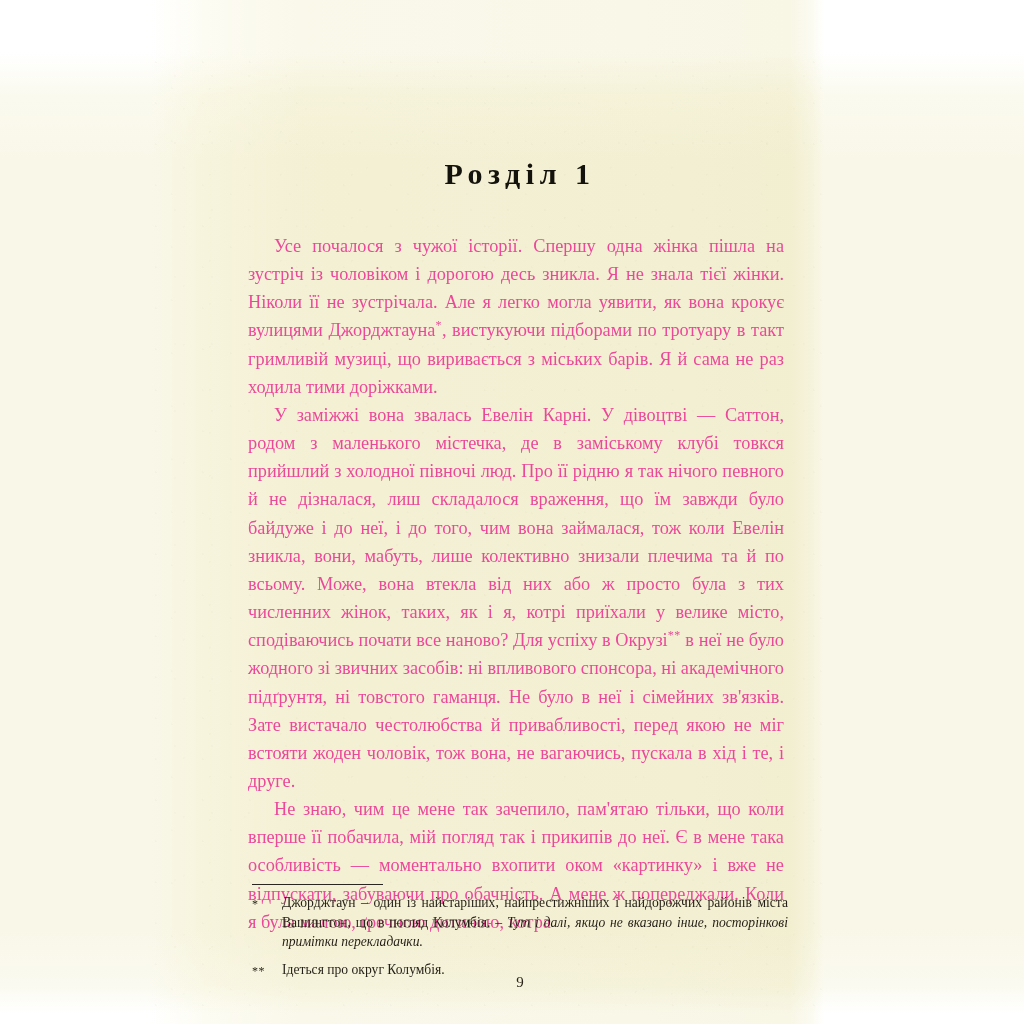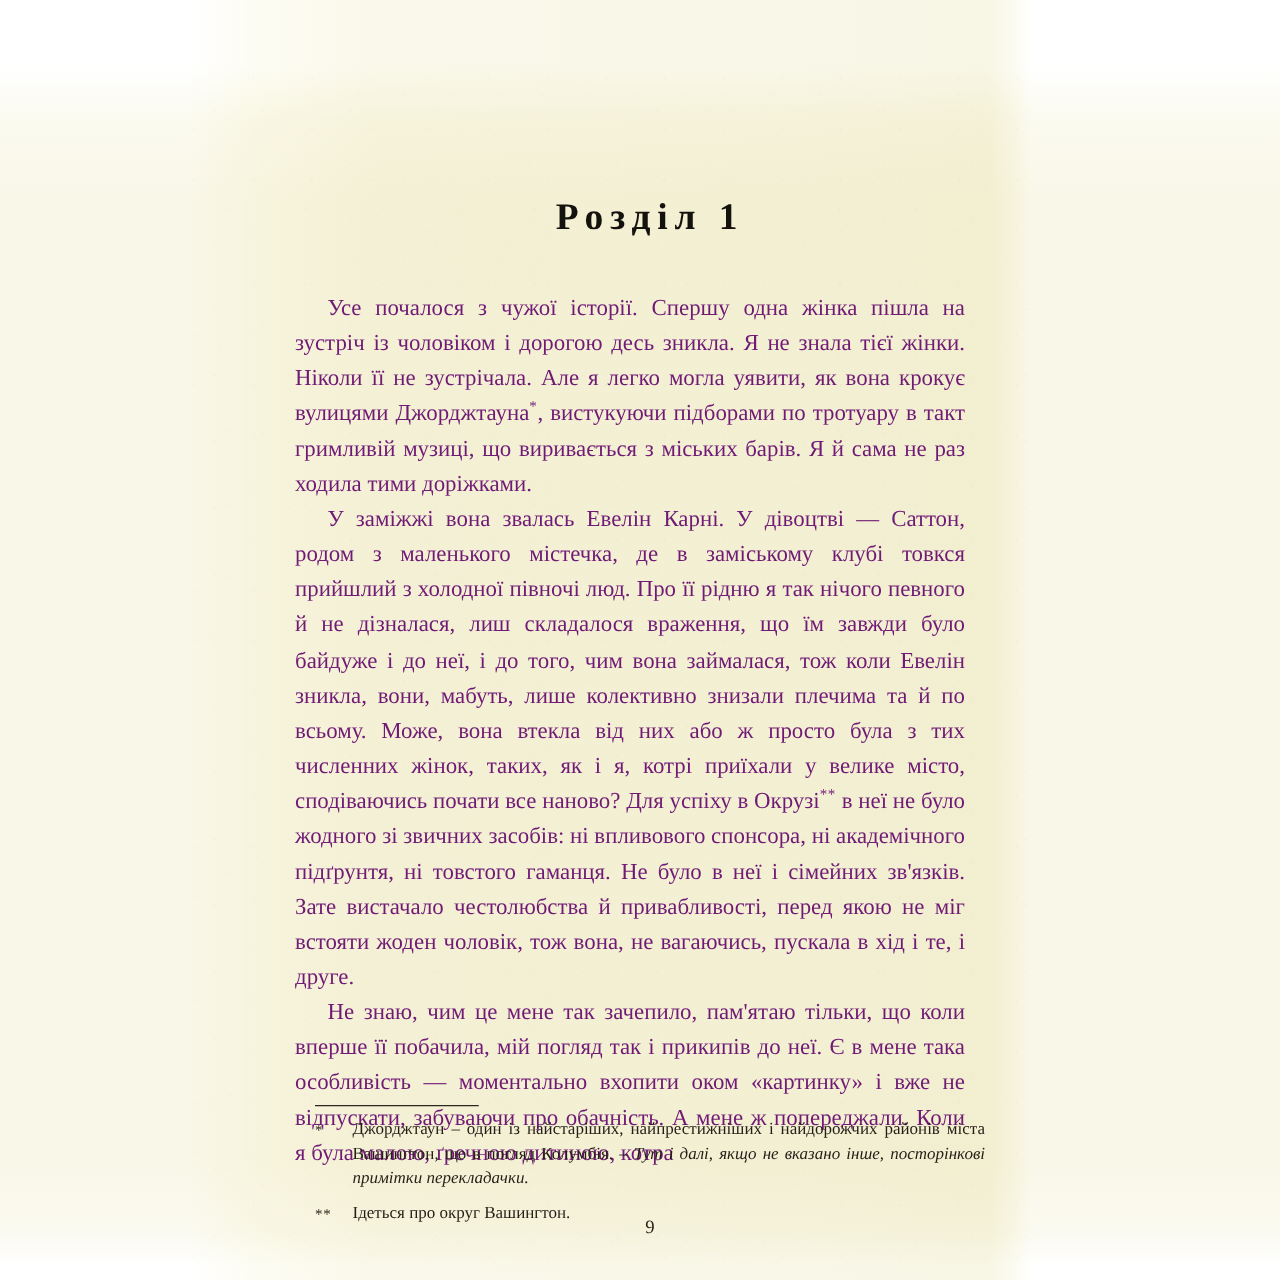--- a/index.html
+++ b/index.html
@@ -81,26 +81,26 @@
     font-size: 30px;
     font-weight: bold;
     letter-spacing: 5.5px;
     color: #14120c;
     font-family: "Liberation Serif", "DejaVu Serif", serif;
   }
 
   
   .body-column {
     position: absolute;
-    left: 236px;
+    left: 248px;
     top: 232px;
     width: 536px;
     font-size: 18.3px;
     line-height: 28.15px;
-    color: #701a75;
+    color: #ec4899;
     text-align: justify;
     text-justify: inter-word;
     -webkit-hyphens: none;
     hyphens: none;
   }
   .body-column p {
     margin: 0;
     text-indent: 0;
     text-align: justify;
   }
@@ -191,19 +191,19 @@
 
   <div class="footnote-rule"></div>
 
   <div class="footnotes">
     <div class="footnote">
       <span class="marker">*</span>
       <span><span>Джорджтаун – один із найстаріших, найпрестижніших і найдорожчих районів міста Вашингтон, що в погляд Колумбія. – </span><em>Тут і далі, якщо не вказано інше, посторінкові примітки перекладачки.</em></span>
     </div>
     <div class="footnote">
       <span class="marker">**</span>
-      <span><span>Ідеться про округ Вашингтон.</span><em></em></span>
+      <span><span>Ідеться про округ Колумбія.</span><em></em></span>
     </div>
   </div>
 
   <div class="page-number">9</div>
 
 </div>
 
 </body></html>

